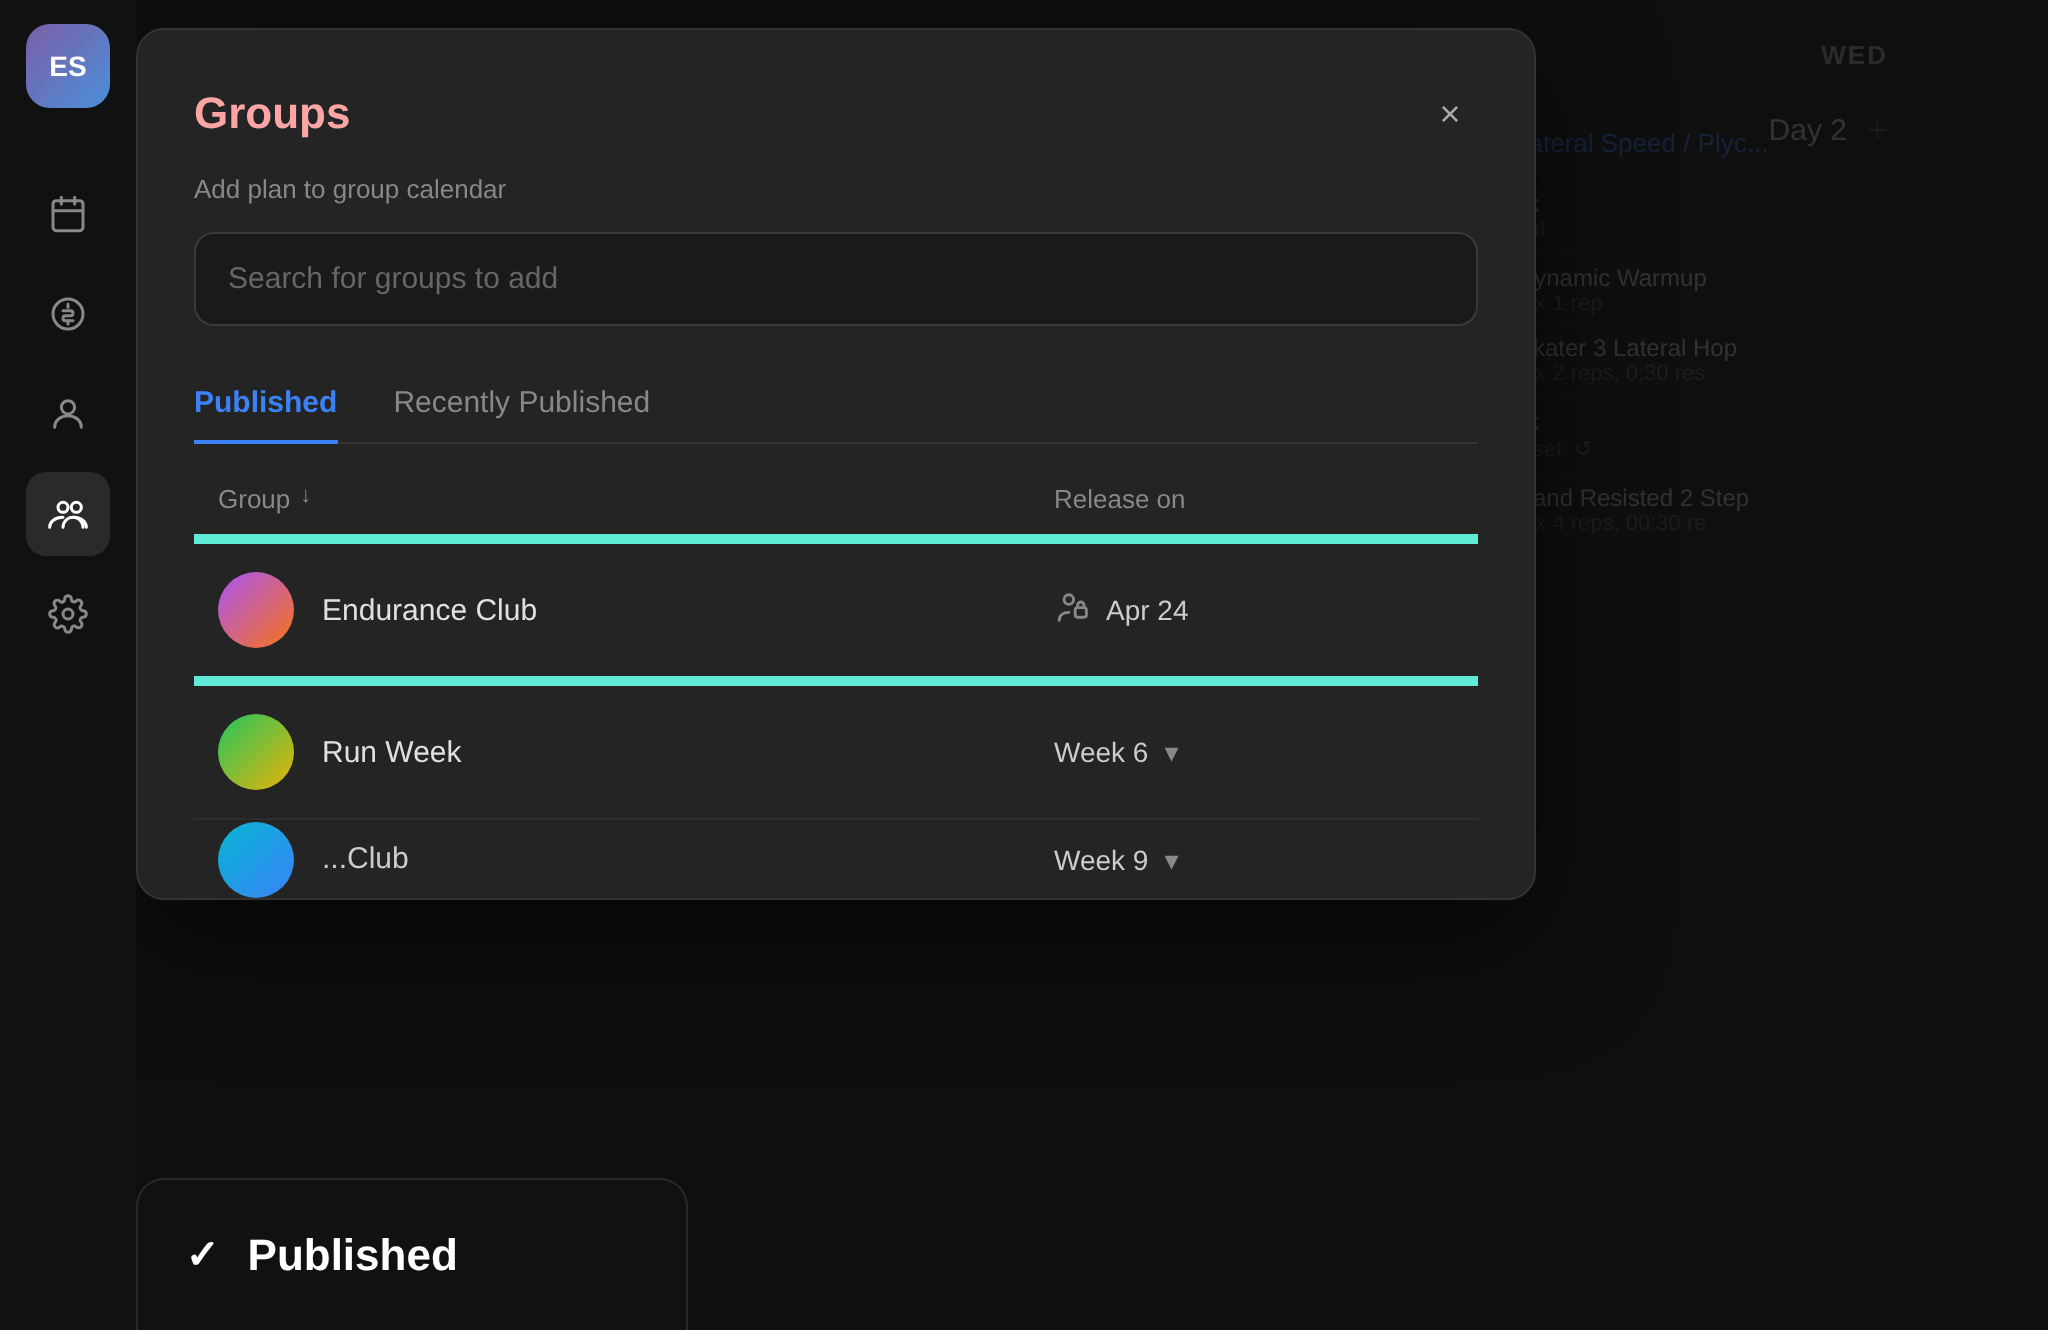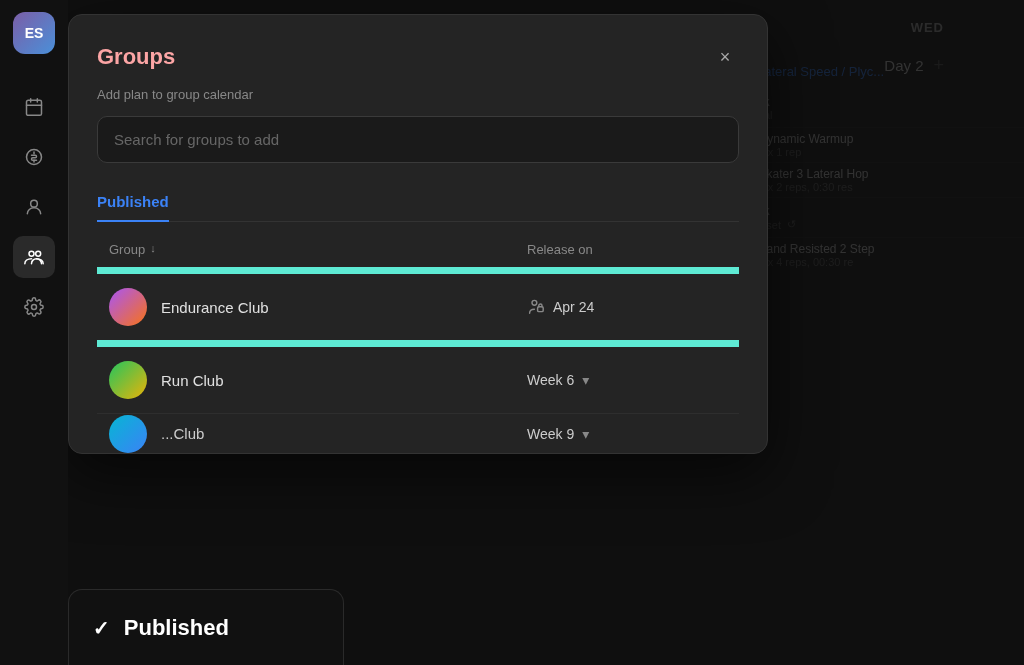--- a/index.html
+++ b/index.html
@@ -198,21 +198,21 @@
       font-weight: 500;
     }
     .col-group { flex: 1; display: flex; align-items: flex-start; gap: 5px; }
     .col-release { width: 200px; }
     .sort-icon { font-size: 11px; }
 
     .group-row {
       display: flex;
       align-items: center;
       padding: 14px 12px;
-      border-top: 7px solid #5eead4;
+      border-top: 5px solid #5eead4;
       cursor: pointer;
     }
 
     .group-avatar {
       width: 38px;
       height: 38px;
       border-radius: 50%;
       margin-right: 14px;
       flex-shrink: 0;
     }
@@ -407,20 +407,21 @@
     </div>
 
     <div class="modal-subtitle">Add plan to group calendar</div>
 
     <div class="search-wrap">
       <input class="search-input" type="text" placeholder="Search for groups to add" style="">
     </div>
 
     <div class="tabs">
       <div class="tab active">Published</div>
+      <div class="tab">Recently Published</div>
     </div>
 
     <div class="table-header">
       <div class="col-group">
         <span>Group</span>
         <span class="sort-icon">↓</span>
       </div>
       <div class="col-release">Release on</div>
     </div>
 
@@ -436,21 +437,21 @@
             <rect x="13" y="11" width="7" height="6" rx="1.5"></rect>
             <path d="M14.5 11v-1.5a2 2 0 014 0V11"></path>
           </svg>
         </span>
         <span>Apr 24</span>
       </div>
     </div>
 
     <div class="group-row">
       <div class="group-avatar run-avatar"></div>
-      <span class="group-name">Run Club</span>
+      <span class="group-name">Run Week</span>
       <div class="release-info">
         <span>Week 6</span>
         <span class="chevron-down">▾</span>
       </div>
     </div>
 
     <div class="group-row-partial">
       <div class="group-avatar third-avatar" style="width:38px; height:38px; border-radius:50%; flex-shrink:0; margin-right:14px;"></div>
       <span class="group-name" style="color:#ccc;font-size:15px;font-weight:500;flex:1;">...Club</span>
       <div class="release-info" style="width:200px;">

